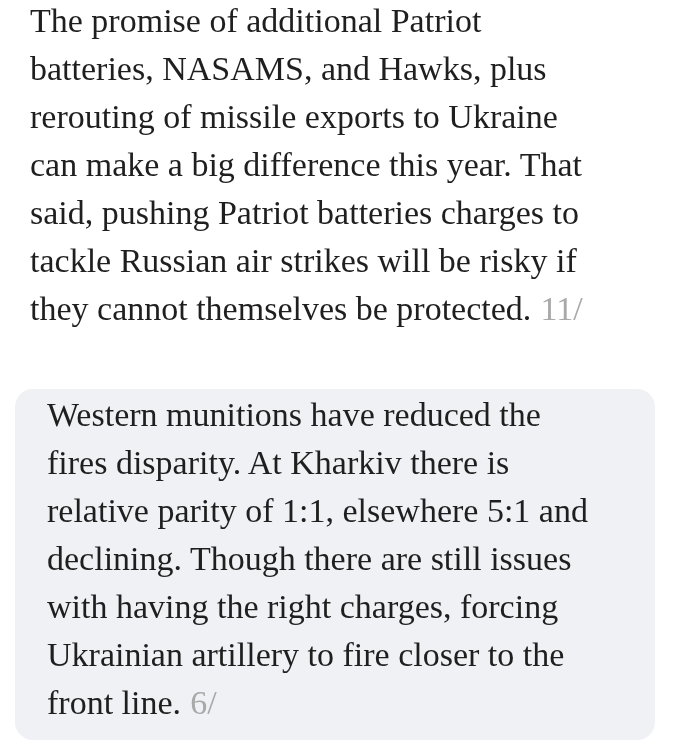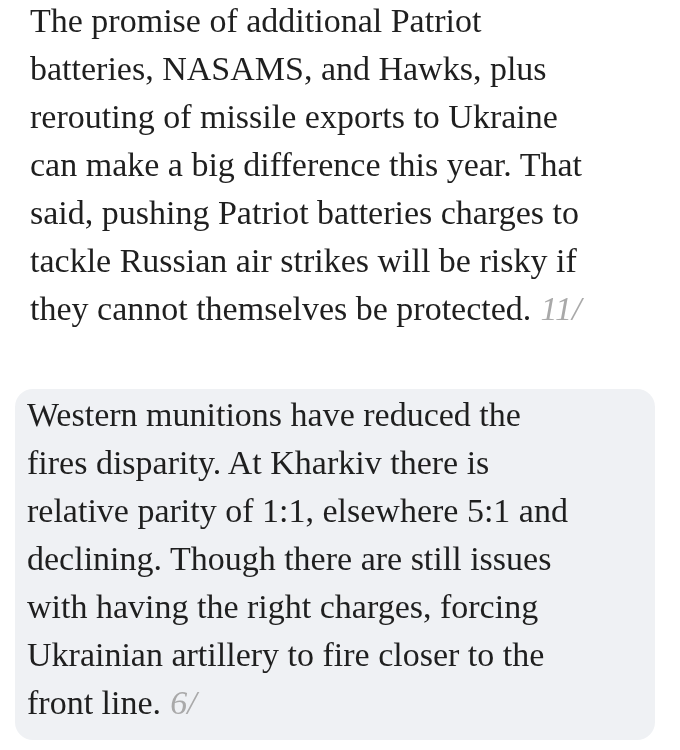--- a/index.html
+++ b/index.html
@@ -27,29 +27,28 @@
     line-height: 48px;
     margin: 0;
   }
   .tweet.plain {
     margin: -3px 20px 0 30px;
   }
   .tweet.highlighted {
     margin: 56px 25px 0 15px;
     background: var(--hl);
     border-radius: 18px;
-    padding: 2px 15px 13px 12px;
+    padding: 2px 15px 13px 32px;
   }
   .tweet-text {
     white-space: pre-line;
   }
   .tweet-number {
     color: var(--muted);
     margin-left: 0.27em;
-    font-style: italic;
   }
 </style>
 </head>
 <body>
 
 <main class="thread">
 
   <p class="tweet plain">
     <span class="tweet-text">The promise of additional Patriot
 batteries, NASAMS, and Hawks, plus

